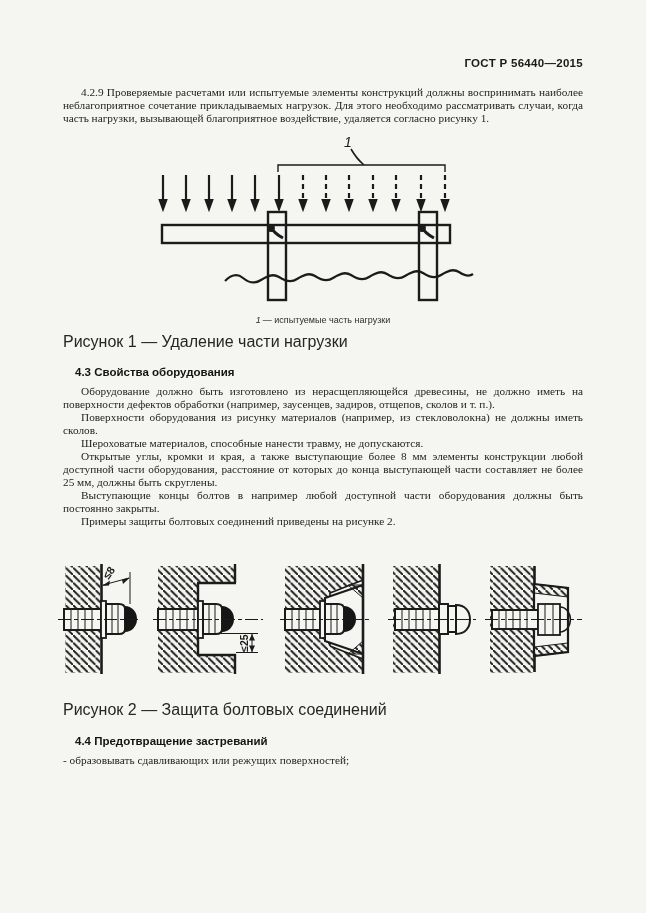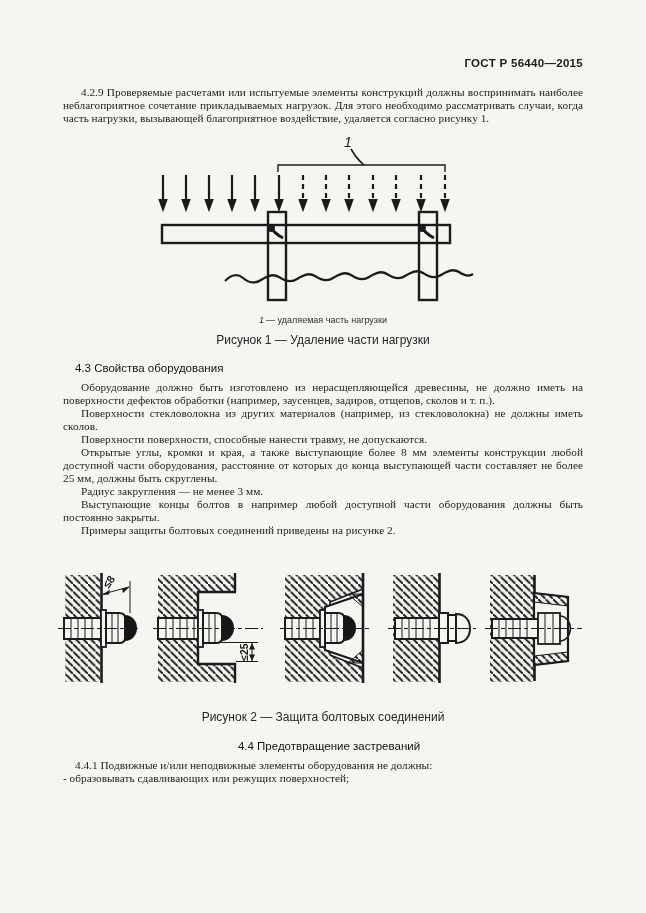--- a/index.html
+++ b/index.html
@@ -12,24 +12,24 @@
   .page{position:relative;width:646px;height:792px;overflow:hidden;}
   .hdr{position:absolute;top:57px;right:63px;font-weight:bold;font-size:11.5px;color:#1a1a1a;letter-spacing:.3px;}
   .content{position:absolute;left:63px;top:86px;width:520px;}
   p.b{font-size:11.3px;line-height:13px;text-align:justify;text-indent:18px;margin:0;font-family:Liberation Serif, serif;}
   p.ind12{text-indent:12px;}
   p.li{text-indent:0;}
   .fig1wrap{position:relative;height:180px;margin-top:3px;}
   .fig1wrap svg{position:absolute;left:67px;top:0;}
   .leg{text-align:center;font-size:9px;margin-top:7px;color:#2e2e2e;}
   .leg i{font-style:italic;margin-right:2px;}
-  .cap{text-align:center;font-size:12px;margin-top:8px;color:#262626;}
+  .cap{text-align:left;font-size:16px;margin-top:8px;color:#262626;}
   .cap2{margin-top:23px;}
-  h3.h{font-size:11.5px;font-weight:normal;color:#141414;margin:15px 0 7px 0;text-indent:12px;}
-  h3.h44{margin-top:16px;text-align:center;}
+  h3.h{font-size:11.5px;font-weight:bold;color:#141414;margin:15px 0 7px 0;text-indent:12px;}
+  h3.h44{margin-top:16px;}
   .fig2wrap svg{display:block;margin:32px 0 0 -5px;}
   .pagenum{position:absolute;right:66px;top:836px;font-size:11.5px;color:#202020;}
   svg .ln{stroke:#1b1b1b;fill:none;}
   svg text{fill:#1b1b1b;}
 </style>
 </head>
 <body>
 
 <div class="page">
 
@@ -88,30 +88,29 @@
           <path d="M139,97 c3,5 8,10 14,13" fill="none"></path>
             <circle cx="141" cy="100" r="2.4"></circle>
           <path d="M290,97 c3,5 8,10 14,13" fill="none"></path>
             <circle cx="292" cy="100" r="2.4"></circle>
         </g>
 
         <path class="ln" stroke-width="2.2" d="M95,153 c6,-6 12,-8 18,-3 s12,6 18,2 s12,-7 18,-3 s12,6 18,2 s12,-7 18,-3 s12,6 18,2 s12,-7 18,-3 s12,6 18,2 s12,-7 18,-3 s12,6 18,2 s12,-7 18,-3 s12,6 18,2 s12,-7 18,-3 s10,5 14,2"></path>
       </svg>
     </div>
 
-    <div class="leg"><i>1</i><span>— удаляемая часть нагрузки</span></div>
+    <div class="leg"><i>1</i><span>— испытуемые часть нагрузки</span></div>
     <div class="cap">Рисунок 1 — Удаление части нагрузки</div>
 
     <h3 class="h">4.3 Свойства оборудования</h3>
 
     <p class="b">Оборудование должно быть изготовлено из нерасщепляющейся древесины, не должно иметь на поверхности дефектов обработки (например, заусенцев, задиров, отщепов, сколов и т. п.).</p>
-    <p class="b">Поверхности стекловолокна из других материалов (например, из стекловолокна) не должны иметь сколов.</p>
-    <p class="b">Поверхности поверхности, способные нанести травму, не допускаются.</p>
+    <p class="b">Поверхности оборудования из рисунку материалов (например, из стекловолокна) не должны иметь сколов.</p>
+    <p class="b">Шероховатые материалов, способные нанести травму, не допускаются.</p>
     <p class="b">Открытые углы, кромки и края, а также выступающие более 8 мм элементы конструкции любой доступной части оборудования, расстояние от которых до конца выступающей части составляет не более 25 мм, должны быть скруглены.</p>
-    <p class="b">Радиус закругления — не менее 3 мм.</p>
     <p class="b">Выступающие концы болтов в например любой доступной части оборудования должны быть постоянно закрыты.</p>
     <p class="b">Примеры защиты болтовых соединений приведены на рисунке 2.</p>
 
     <div class="fig2wrap">
       <svg width="530" height="118" viewBox="0 0 530 118">
         <defs>
           <pattern id="hz" width="7.5" height="7.5" patternUnits="userSpaceOnUse">
             <path d="M-1,-1 L8.5,8.5" stroke="#1b1b1b" stroke-width="1.9"></path>
           </pattern>
         </defs>
@@ -196,20 +195,19 @@
           <path class="ln" d="M487,44 V75 M495,44 V75" stroke-width="1"></path>
           <path class="ln" d="M502,47 a10,12 0 0 1 0,25" stroke-width="1.5"></path>
           <line class="ln" x1="427" y1="59.5" x2="524" y2="59.5" stroke-width="1" stroke-dasharray="13 3 4 3"></line>
         </g>
       </svg>
     </div>
 
     <div class="cap cap2">Рисунок 2 — Защита болтовых соединений</div>
 
     <h3 class="h h44">4.4 Предотвращение застреваний</h3>
-    <p class="b ind12">4.4.1 Подвижные и/или неподвижные элементы оборудования не должны:</p>
     <p class="b li">- образовывать сдавливающих или режущих поверхностей;</p>
 
   </div>
 
   <div class="pagenum">3</div>
 
 </div>
 
 </body></html>

